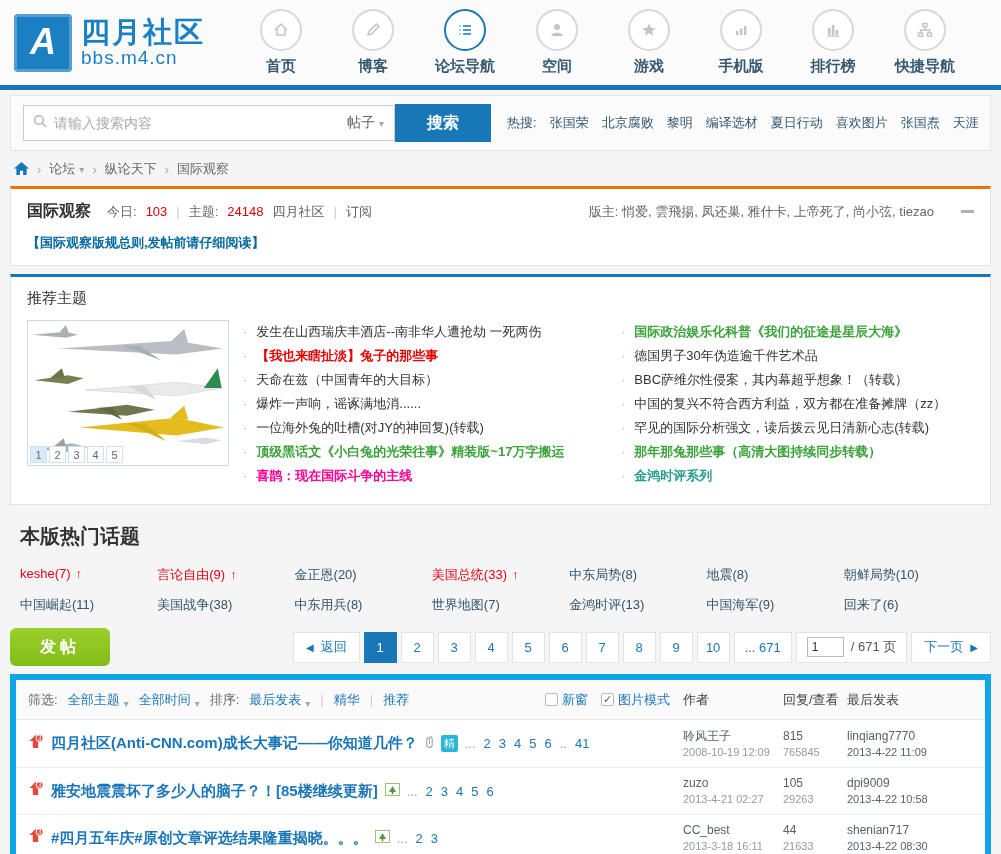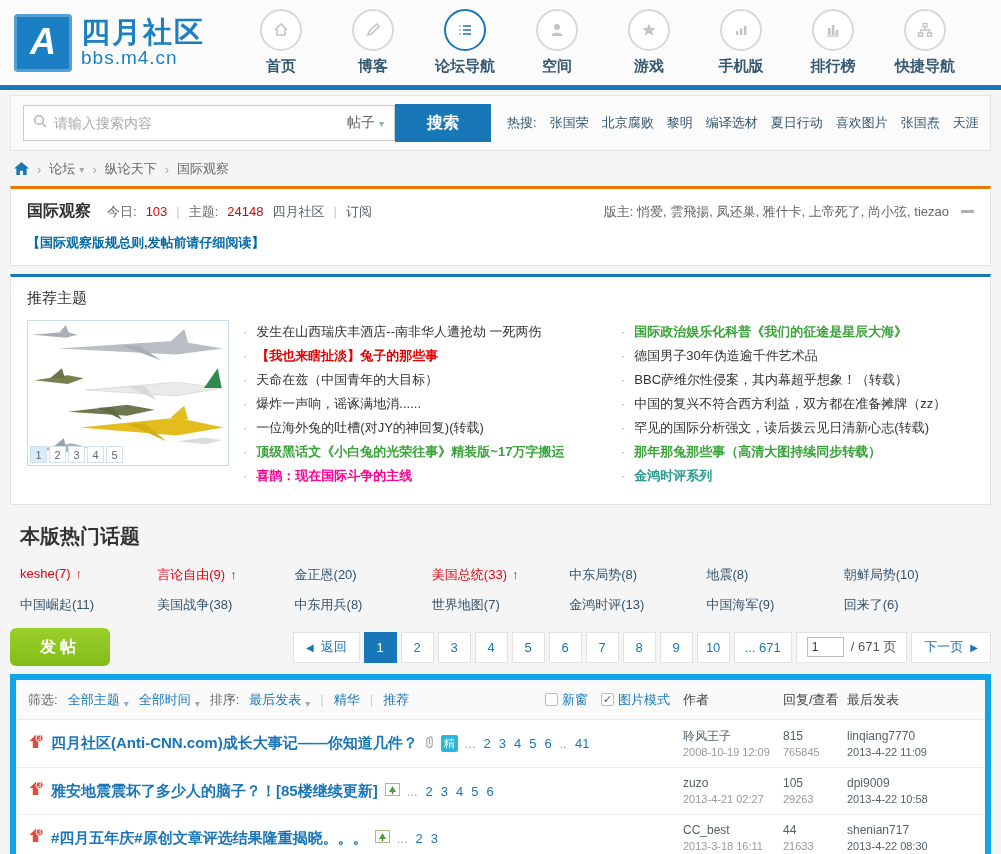--- a/index.html
+++ b/index.html
@@ -57,21 +57,21 @@
 
   
   .panel { margin: 0 10px; background: #fff; border: 1px solid #e2e2e2; }
   .forum-panel { border-top: 3px solid #ee7500; padding: 12px 16px 13px; }
   .forum-row1 { display: flex; align-items: center; }
   .forum-title { font-size: 16px; font-weight: 700; color: #333; margin-right: 16px; }
   .forum-meta { font-size: 13px; color: #666; display: flex; gap: 9px; align-items: center; }
   .forum-meta a { color: #555e66; }
   .num-red { color: #dd0000; }
   .pipe { color: #ccc; }
-  .forum-right { margin-left: auto; font-size: 13px; color: #666; display: flex; align-items: center; gap: 12px; }
+  .forum-right { margin-left: auto; font-size: 13px; color: #666; display: flex; align-items: center; gap: 27px; }
   .collapse-btn { width: 13px; height: 3px; background: #b0b0b0; cursor: pointer; }
   .forum-notice { margin-top: 12px; font-size: 13px; font-weight: 700; color: #0369a1; cursor: pointer; display: inline-block; }
 
   
   .rec-panel { margin-top: 8px; border-top: 3px solid #1777b7; padding: 12px 16px 16px; }
   .rec-title { font-size: 15px; font-weight: 400; color: #333; margin-bottom: 12px; }
   .rec-body { display: flex; }
   .rec-image { position: relative; width: 202px; height: 146px; border: 1px solid #c9dcea; background: #fff; flex: none; cursor: pointer; }
   .img-pager { position: absolute; left: 2px; bottom: 2px; display: flex; gap: 2px; }
   .img-pager span {

